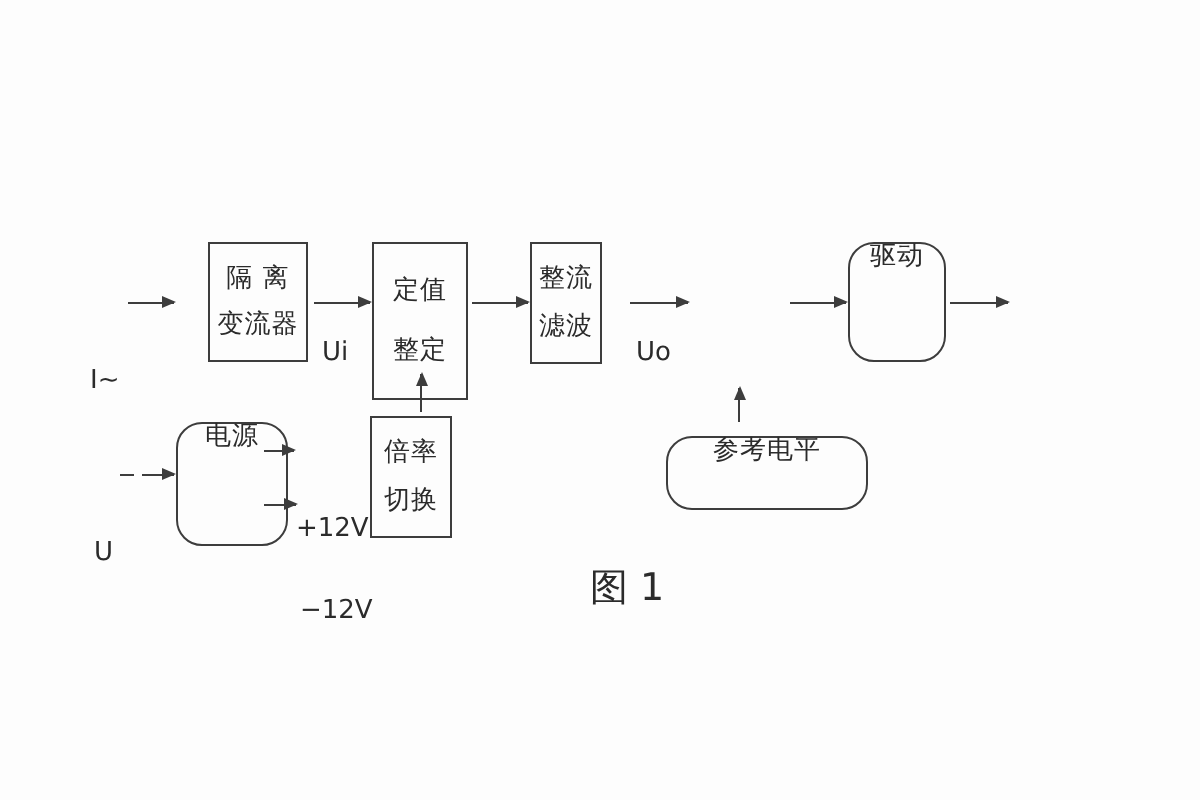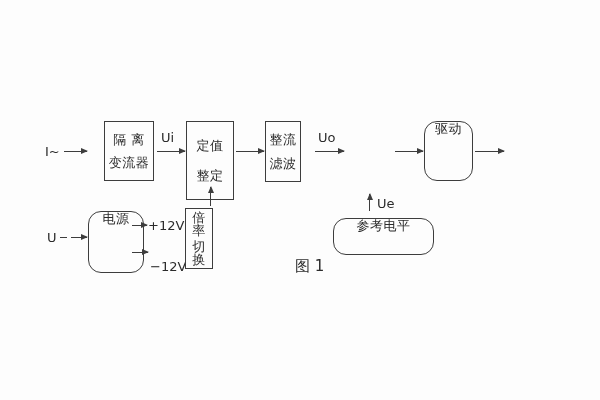--- a/index.html
+++ b/index.html
@@ -14,21 +14,21 @@
     color:var(--text);overflow:hidden;
   }
   .box{
     position:absolute;box-sizing:border-box;
     border:1.4px solid var(--line);background:var(--bg);
     display:flex;flex-direction:column;align-items:center;justify-content:space-evenly;
     text-align:center;font-size:13px;line-height:1;letter-spacing:0.5px;
   }
   .box.single{justify-content:flex-start;border-radius:13px;}
   .lbl{
-    position:absolute;font-size:13px;line-height:1;white-space:nowrap;
+    position:absolute;font-size:13px;line-height:1;white-space:nowrap;margin-top:39px;
   }
   
   .arr-h{position:absolute;height:0;border-top:1.4px solid var(--line);}
   .arr-h::after{
     content:"";position:absolute;right:-1px;top:-4.2px;width:0;height:0;
     border-left:7px solid var(--line);
     border-top:3.5px solid transparent;border-bottom:3.5px solid transparent;
   }
   
   .arr-v{position:absolute;width:0;border-left:1.4px solid var(--line);}
@@ -48,42 +48,42 @@
   <span class="lbl" style="left:45px;top:145px">I~</span>
   <span class="lbl" style="left:47px;top:231px">U</span>
 
   <span class="lbl" style="left:161px;top:131px">Ui</span>
   <span class="lbl" style="left:318px;top:131px">Uo</span>
   <span class="lbl" style="left:377px;top:197px">Ue</span>
 
   <span class="lbl" style="left:148px;top:219px">+12V</span>
   <span class="lbl" style="left:150px;top:260px">−12V</span>
 
-  <span class="lbl" style="left:295px;top:259px;font-size:15px">图 1</span>
+  <span class="lbl" style="left:295px;top:246px;font-size:19px">图 1</span>
 
   <div class="box" style="left:104px;top:121px;width:50px;height:60px">
     <span>隔 离</span>
     <span>变流器</span>
   </div>
   <div class="box" style="left:186px;top:121px;width:48px;height:79px">
     <span>定值</span>
     <span>整定</span>
   </div>
   <div class="box" style="left:265px;top:121px;width:36px;height:61px">
     <span>整流</span>
     <span>滤波</span>
   </div>
   <div class="box single" style="left:424px;top:121px;width:49px;height:60px">
     <span>驱动</span>
   </div>
 
   <div class="box single" style="left:88px;top:211px;width:56px;height:62px">
     <span>电源</span>
   </div>
-  <div class="box" style="left:185px;top:208px;width:28px;height:61px">
+  <div class="box" style="left:185px;top:208px;width:41px;height:61px">
     <span>倍率</span>
     <span>切换</span>
   </div>
   <div class="box single" style="left:333px;top:218px;width:101px;height:37px">
     <span>参考电平</span>
   </div>
 
   <div class="arr-h" style="left:64px;top:151px;width:23px"></div>
   <div class="arr-h" style="left:157px;top:151px;width:28px"></div>
   <div class="arr-h" style="left:236px;top:151px;width:28px"></div>

